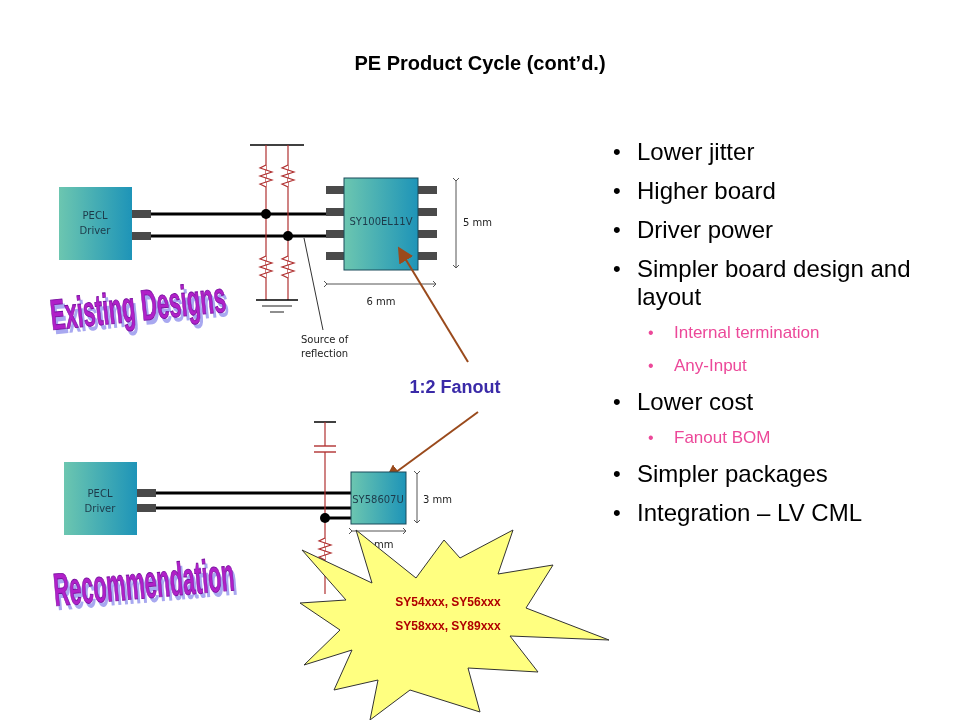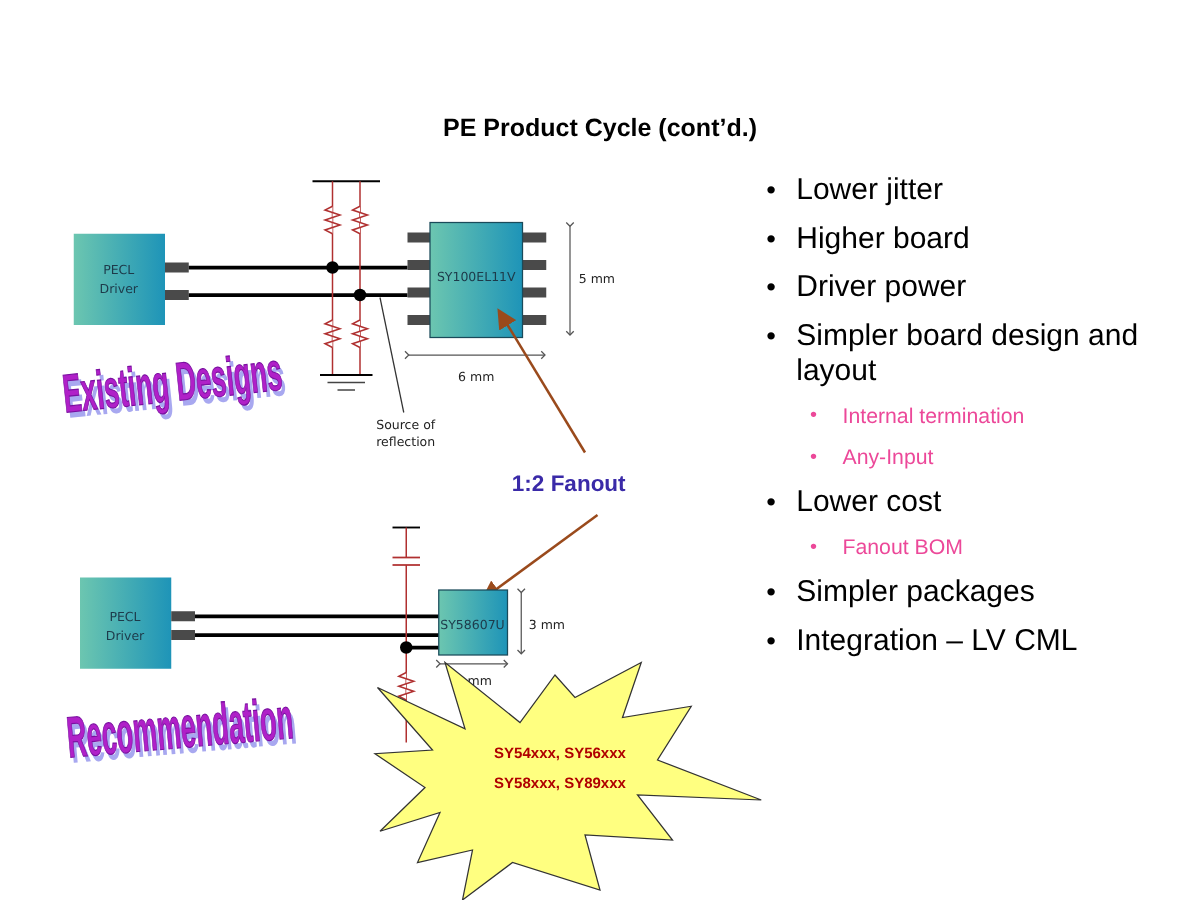--- a/index.html
+++ b/index.html
@@ -1,17 +1,17 @@
 <!DOCTYPE html>
 <html><head>
 <meta charset="utf-8">
 <style>
   html, body { margin: 0; padding: 0; background: #ffffff; }
   body { width: 960px; height: 720px; position: relative; overflow: hidden; font-family: "Liberation Sans", sans-serif; }
-  .title { position: absolute; left: 0; width: 960px; top: 52px; text-align: center; font-weight: bold; font-size: 20px; color: #000; margin-top: 40px; }
+  .title { position: absolute; left: 0; width: 960px; top: 52px; text-align: center; font-weight: bold; font-size: 20px; color: #000; }
   svg.diagram { position: absolute; left: 0; top: 0; }
   .bullets { position: absolute; left: 597px; top: 122px; width: 350px; margin: 16px; padding: 0; list-style: none; }
   .bullets li { position: relative; }
   .lvl1 { font-size: 24px; line-height: 28px; padding-left: 24px; margin-bottom: 11px; color: #000; }
   .lvl1::before { content: "•"; position: absolute; left: 0; top: 0; font-size: 22px; }
   .lvl2 { font-size: 17px; line-height: 22px; padding-left: 61px; margin-bottom: 11px; color: #ec4899; }
   .lvl2::before { content: "•"; position: absolute; left: 35px; top: 0; font-size: 16px; }
   .wordart { font-family: "Liberation Sans", sans-serif; font-weight: bold; }
 </style>
 </head>

